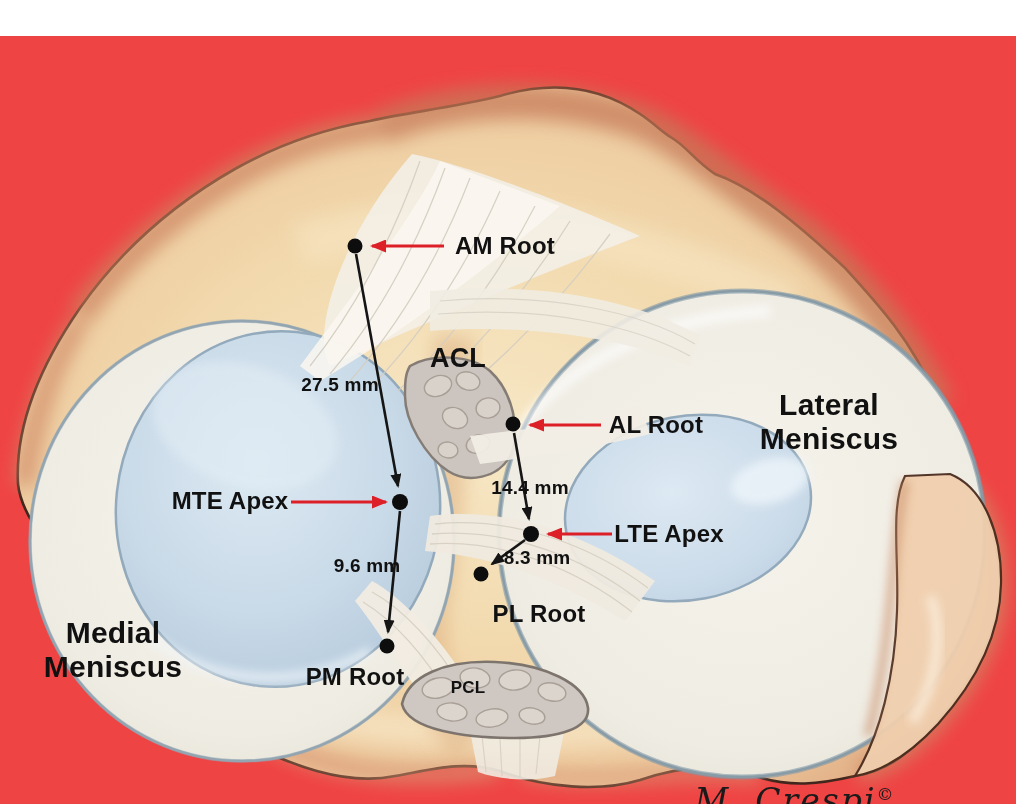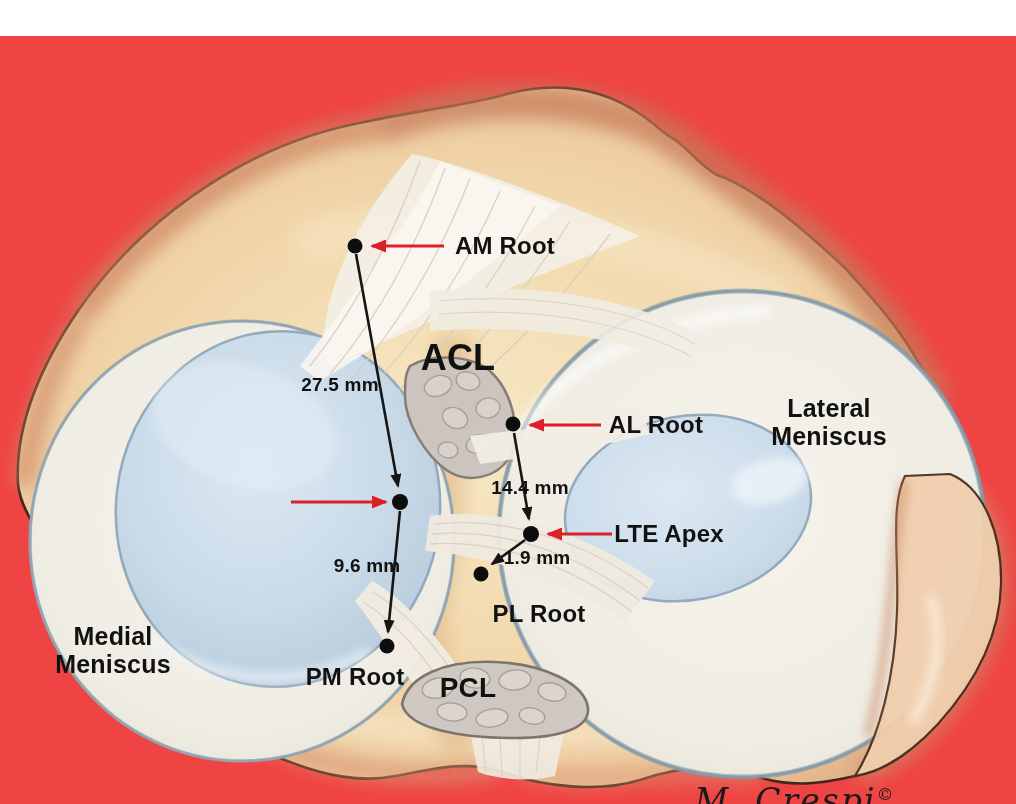--- a/index.html
+++ b/index.html
@@ -8,21 +8,21 @@
     background:#ef4444;font-family:"Liberation Sans",sans-serif;margin-top:36px;
   }
   .art{position:absolute;left:0;top:0;}
   .lbl{
     position:absolute;transform:translate(-50%,-50%);
     color:#111;font-weight:bold;white-space:nowrap;text-align:center;
     letter-spacing:0.2px;
   }
   .lbl-main{font-size:24px;}
   .lbl-meas{font-size:19px;}
-  .lbl-two{font-size:25px;line-height:1.12;}
+  .lbl-two{font-size:30px;line-height:1.12;}
   .signature{
     position:absolute;transform:translate(-50%,-50%);
     font-family:"DejaVu Serif",serif;font-style:italic;font-weight:400;
     font-size:33px;color:#1a1a1a;letter-spacing:2px;white-space:nowrap;
   }
   .signature sup{font-size:17px;vertical-align:super;}
 </style>
 </head>
 <body>
 
@@ -233,48 +233,49 @@
     <circle cx="400" cy="466" r="8"></circle>
     <circle cx="387" cy="610" r="7.5"></circle>
     <circle cx="513" cy="388" r="7.5"></circle>
     <circle cx="531" cy="498" r="8"></circle>
     <circle cx="481" cy="538" r="7.5"></circle>
   </g>
 </svg>
 
 <div class="lbl lbl-main" style="left:505px;top:210px;">AM Root</div>
 
-<div class="lbl lbl-main" style="left:458px;top:322px;font-size:36px;text-align:right;">ACL</div>
+<div class="lbl lbl-main" style="left:458px;top:322px;font-size:27px;text-align:right;">ACL</div>
 
 <div class="lbl lbl-meas" style="left:340px;top:349px;text-align:right;">27.5 mm</div>
 
 <div class="lbl lbl-main" style="left:656px;top:389px;text-align:center;">AL Root</div>
 
 <div class="lbl lbl-two" style="left:829px;top:386px;">
   <div>Lateral</div>
   <div>Meniscus</div>
 </div>
 
+<div class="lbl lbl-main" style="left:230px;top:465px;">MTE Apex</div>
 
 <div class="lbl lbl-meas" style="left:530px;top:452px;">14.4 mm</div>
 
 <div class="lbl lbl-main" style="left:669px;top:498px;">LTE Apex</div>
 
-<div class="lbl lbl-meas" style="left:537px;top:522px;">1.9 mm</div>
+<div class="lbl lbl-meas" style="left:537px;top:522px;">8.3 mm</div>
 
 <div class="lbl lbl-meas" style="left:367px;top:530px;">9.6 mm</div>
 
 <div class="lbl lbl-main" style="left:539px;top:578px;">PL Root</div>
 
 <div class="lbl lbl-two" style="left:113px;top:614px;">
   <div>Medial</div>
   <div>Meniscus</div>
 </div>
 
 <div class="lbl lbl-main" style="left:355px;top:641px;">PM Root</div>
 
-<div class="lbl lbl-main" style="left:468px;top:652px;font-size:28px;">PCL</div>
+<div class="lbl lbl-main" style="left:468px;top:652px;font-size:17px;">PCL</div>
 
 <div class="signature" style="left:795px;top:764px;">
   <span>M. Crespi</span><sup>©</sup>
 </div>
 
 </div>
 
 </body></html>

